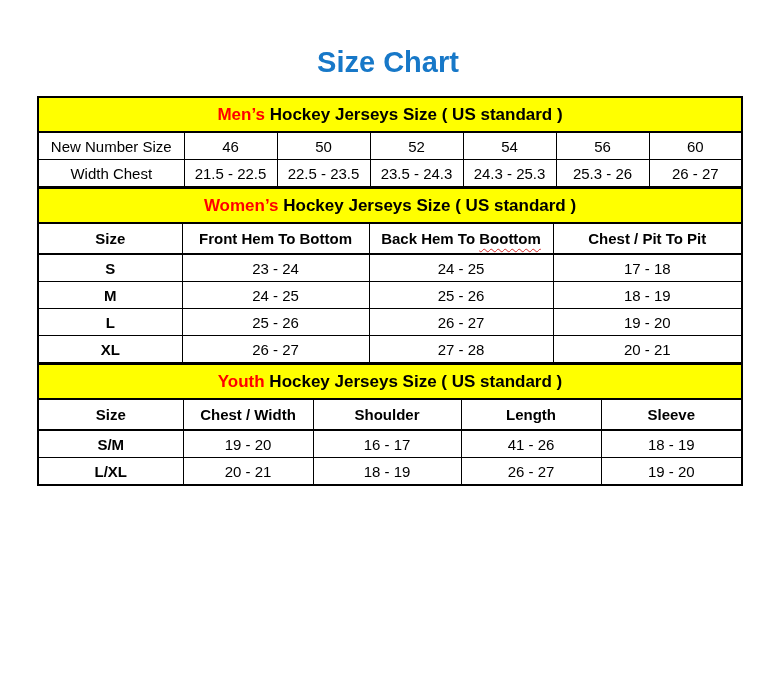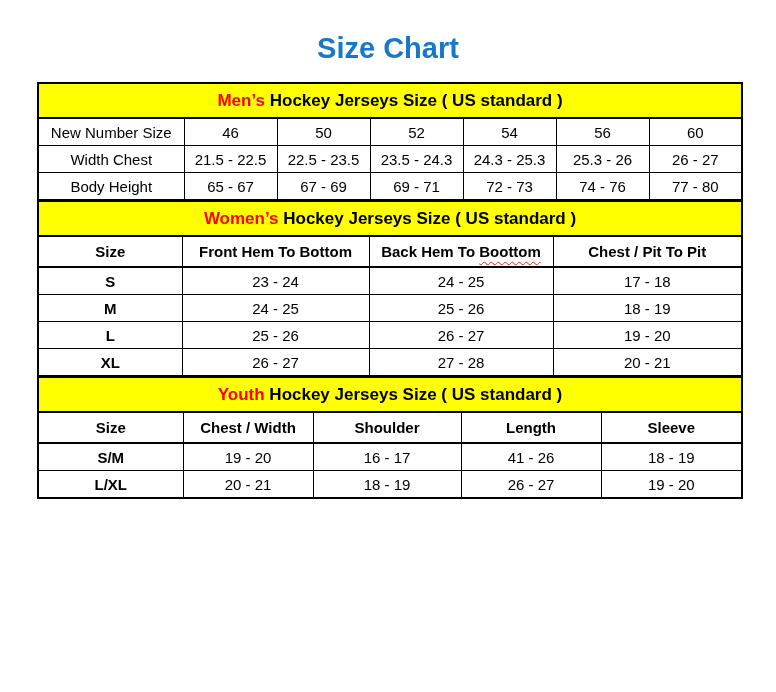--- a/index.html
+++ b/index.html
@@ -12,21 +12,21 @@
     color: #000000;
   }
   .page {
     width: 776px;
     height: 692px;
     overflow: hidden;
     position: relative;
   }
   .title {
     margin: 0;
-    padding-top: 32px;
+    padding-top: 46px;
     text-align: center;
     font-size: 29px;
     font-weight: 700;
     color: #1778C8;
     letter-spacing: 0px;
   }
   .tables-wrap {
     width: 704px;
     margin: 17px 0 0 37px;
   }
@@ -109,29 +109,20 @@
         <td>60</td>
       </tr>
       <tr class="data">
         <td class="rowlabel">Width Chest</td>
         <td>21.5 - 22.5</td>
         <td>22.5 - 23.5</td>
         <td>23.5 - 24.3</td>
         <td>24.3 - 25.3</td>
         <td>25.3 - 26</td>
         <td>26 - 27</td>
-      </tr>
-      <tr class="data">
-        <td class="rowlabel">Body Height</td>
-        <td>65 - 67</td>
-        <td>67 - 69</td>
-        <td>69 - 71</td>
-        <td>72 - 73</td>
-        <td>74 - 76</td>
-        <td>77 - 80</td>
       </tr>
     </tbody>
       </table>
 
     <table class="sizes womens">
       <colgroup>
         <col style="width:144px">
           <col style="width:187px">
           <col style="width:184px">
           <col style="width:189px">

